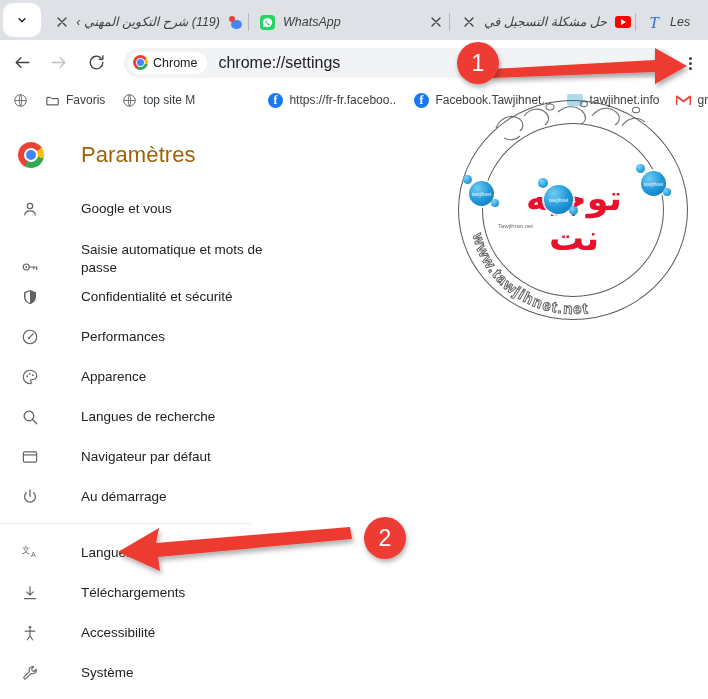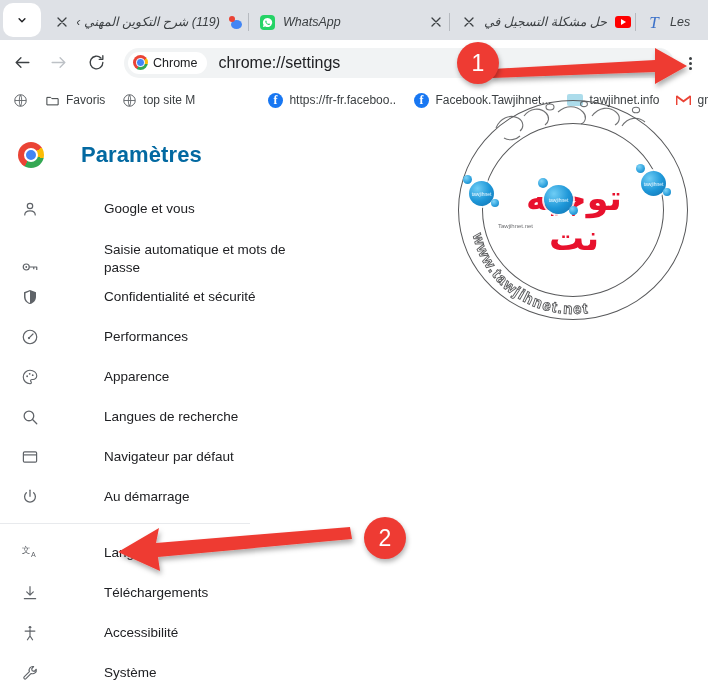--- a/index.html
+++ b/index.html
@@ -307,39 +307,38 @@
     position: absolute;
     left: 6px; top: 6px;
     width: 14px; height: 14px;
     background: #4285f4;
     border: 2.5px solid #ffffff;
     border-radius: 50%;
     box-sizing: border-box;
   }
   .settings-title {
     font-size: 22px;
-    color: #0369a1;
+    color: #a16207;
     margin-left: 37px;
-    font-weight: 700;
+    font-weight: 400;
     letter-spacing: .1px;
   }
 
   .nav-list {
     margin-top: 21px;
     list-style: none;
     padding: 0;
     margin-bottom: 0;
   }
   .nav-row {
     display: flex;
     align-items: center;
     height: 40px;
     padding-left: 20px;
     box-sizing: border-box;
-    gap: 23px;
   }
   .nav-row.two-line { height: 48px; align-items: flex-end; }
   .nav-row .nav-ico {
     width: 20px; height: 20px;
     flex: none;
     color: #5f6368;
     display: flex;
     align-items: center;
     justify-content: center;
   }

